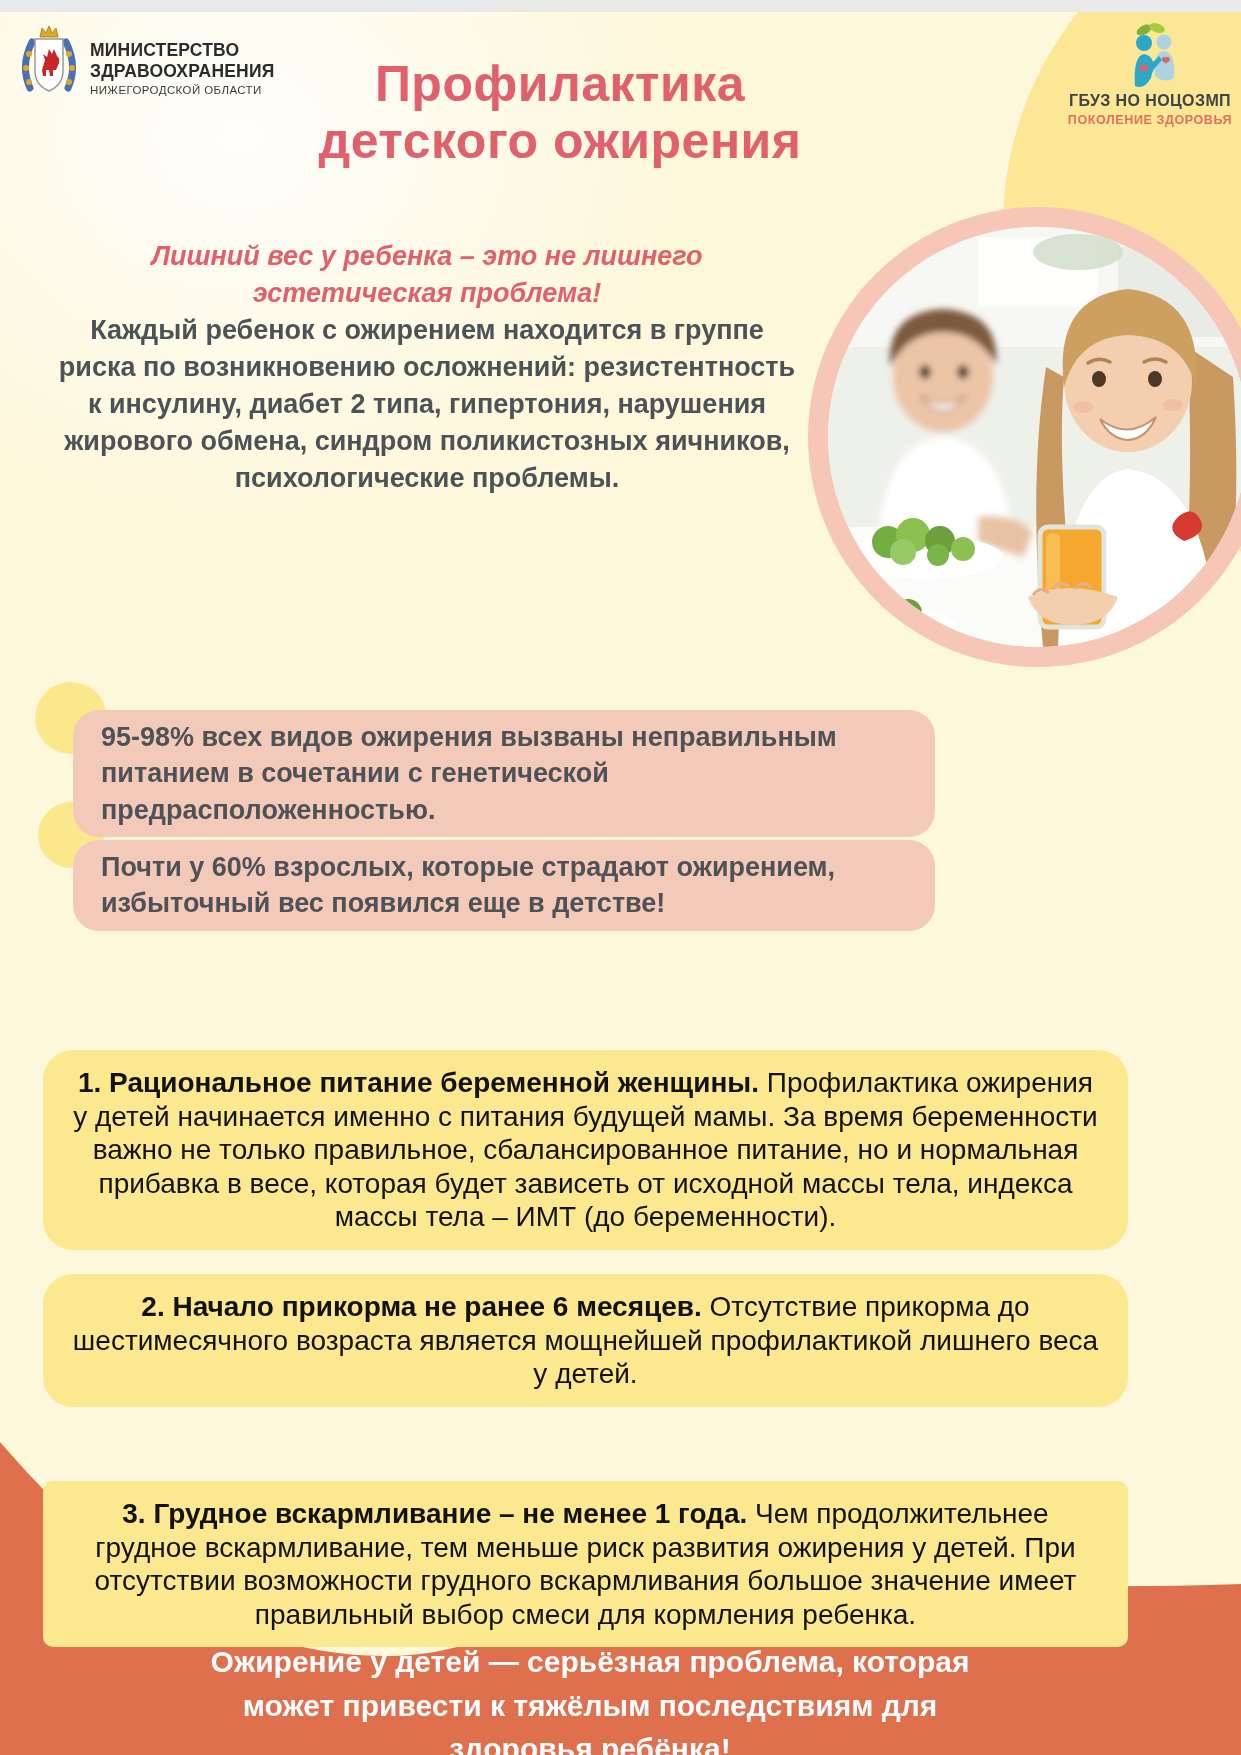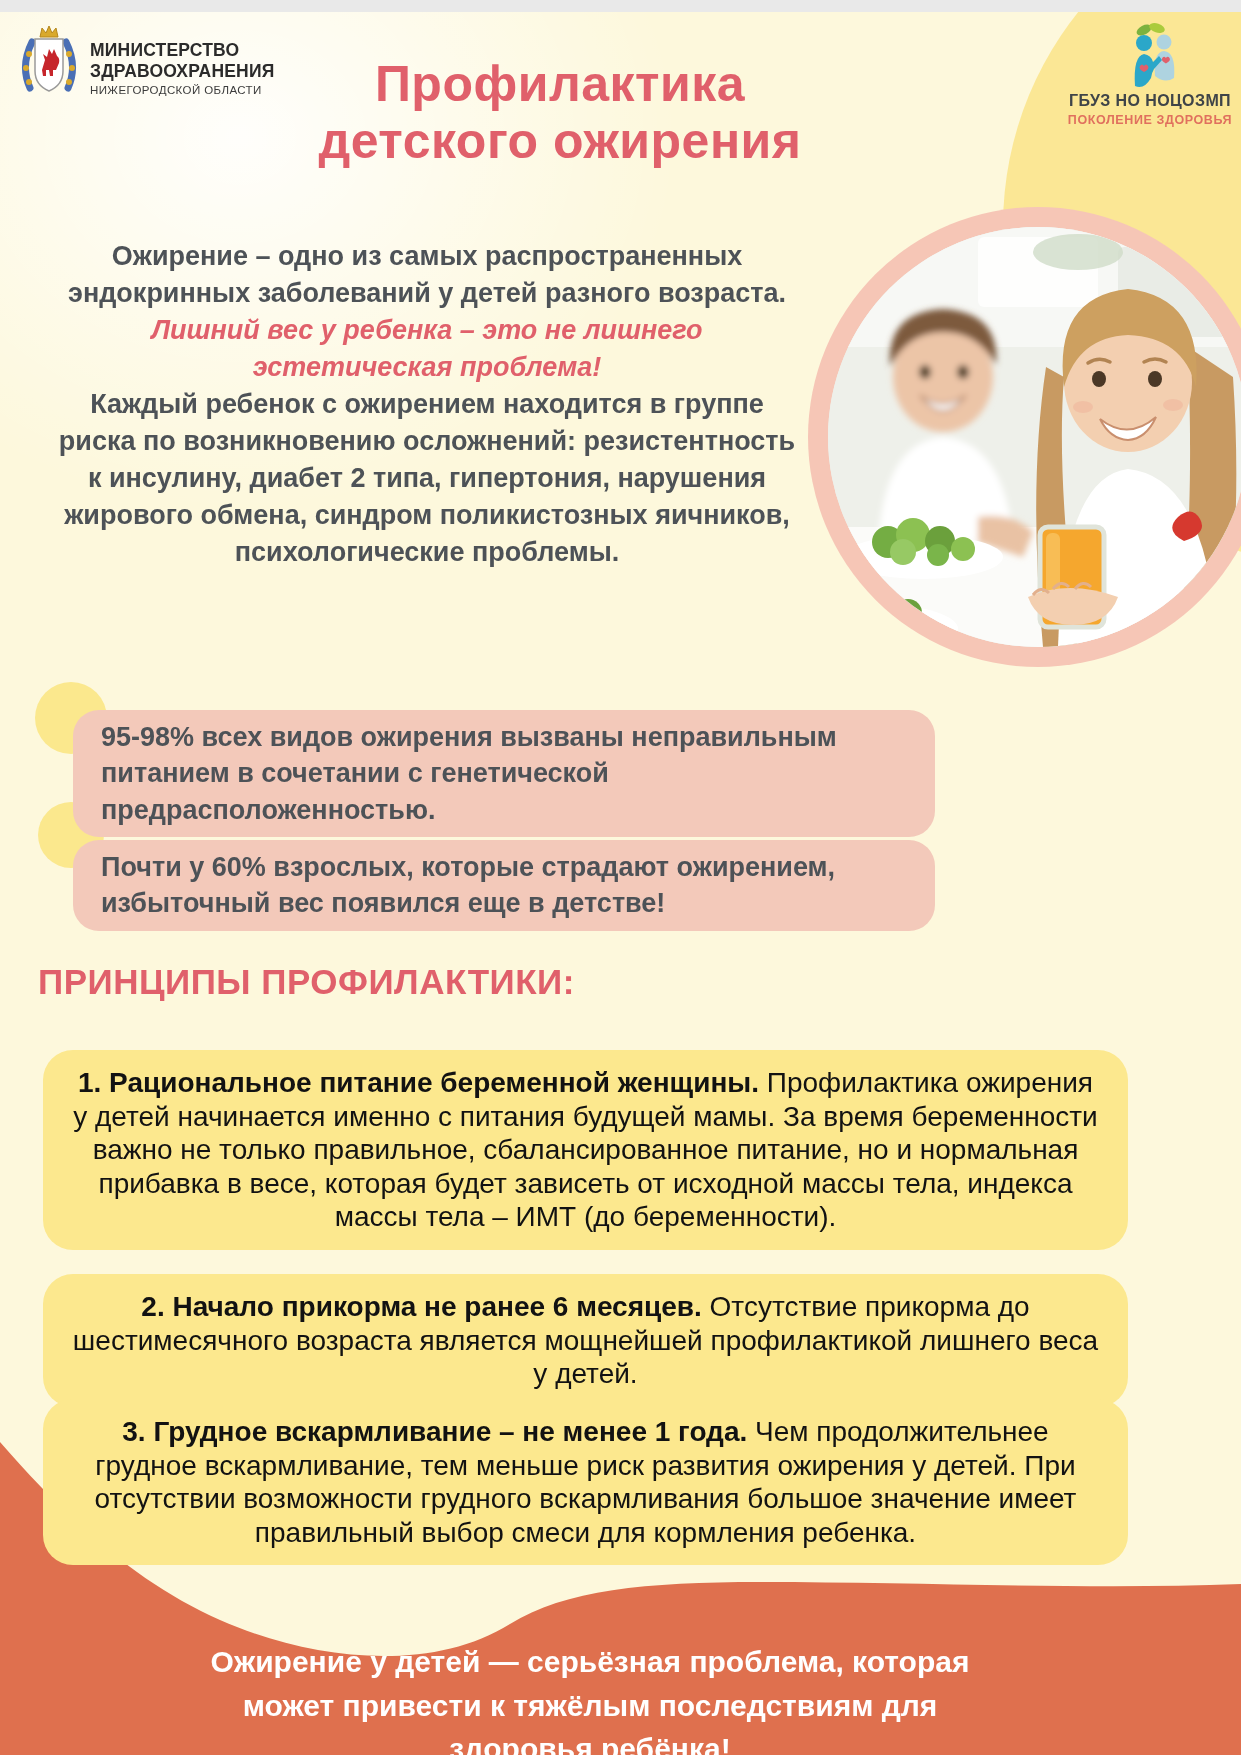--- a/index.html
+++ b/index.html
@@ -40,21 +40,21 @@
   .stat.s2{top:828px;}
   
   .principles-heading{position:absolute;left:38px;top:950px;color:#e0606b;
         font-size:35px;font-weight:800;letter-spacing:.5px;}
   .card{position:absolute;left:43px;width:1085px;background:#fce88e;border-radius:30px;
         padding:16px 26px;box-sizing:border-box;text-align:center;color:#121212;
         font-size:28px;line-height:1.2;}
   .card .lead{font-weight:bold;}
   .card.c1{top:1038px;}
   .card.c2{top:1262px;}
-  .card.c3{top:1387px;}
+  .card.c3{top:1469px;border-radius:10px;}
   
   .footer-wave{position:absolute;left:0;top:1400px;width:1241px;height:355px;}
   .footer-note{position:absolute;left:200px;top:1628px;width:780px;text-align:center;
         color:#ffffff;font-size:30px;font-weight:bold;line-height:1.45;}
 </style>
 </head>
 <body>
 
 <div class="page">
 
@@ -167,36 +167,34 @@
           <rect x="212" y="300" width="64" height="100" rx="8" fill="#f5a72e" stroke="#e0e4da" stroke-width="5"></rect>
           <rect x="218" y="306" width="14" height="88" rx="6" fill="#f8bd55"></rect>
           <path d="M200,370 q40,-18 90,0 q-10,28 -45,28 q-35,0 -45,-28 Z" fill="#f3cfb0"></path>
           <path d="M205,368 q8,-10 16,-2 M225,362 q8,-10 16,-2 M247,362 q8,-10 16,-2" stroke="#e2b08d" stroke-width="3" fill="none"></path>
         </g>
       </svg>
     </div>
   </div>
 
   <div class="intro">
-    <div>Ожирение – одно из самых распространенных эндокринных заболеваний у детей разного возраста.</div>
     <div class="pink">Лишний вес у ребенка – это не лишнего эстетическая проблема!</div>
     <div>Каждый ребенок с ожирением находится в группе риска по возникновению осложнений: резистентность к инсулину, диабет 2 типа, гипертония, нарушения жирового обмена, синдром поликистозных яичников, психологические проблемы.</div>
   </div>
 
   <div class="dot d1"></div>
   <div class="dot d2"></div>
 
   <div class="stat s1">
     <span>95-98% всех видов ожирения вызваны неправильным питанием в сочетании с генетической предрасположенностью.</span>
   </div>
   <div class="stat s2">
     <span>Почти у 60% взрослых, которые страдают ожирением, избыточный вес появился еще в детстве!</span>
   </div>
 
-  <div class="principles-heading">ПРИНЦИПЫ ПРОФИЛАКТИКИ:</div>
 
   <div class="card c1">
     <span class="lead">1. Рациональное питание беременной женщины.</span>
     <span>Профилактика ожирения у детей начинается именно с питания будущей мамы. За время беременности важно не только правильное, сбалансированное питание, но и нормальная прибавка в весе, которая будет зависеть от исходной массы тела, индекса массы тела – ИМТ (до беременности).</span>
   </div>
 
   <div class="card c2">
     <span class="lead">2. Начало прикорма не ранее 6 месяцев.</span>
     <span>Отсутствие прикорма до шестимесячного возраста является мощнейшей профилактикой лишнего веса у детей.</span>
   </div>

